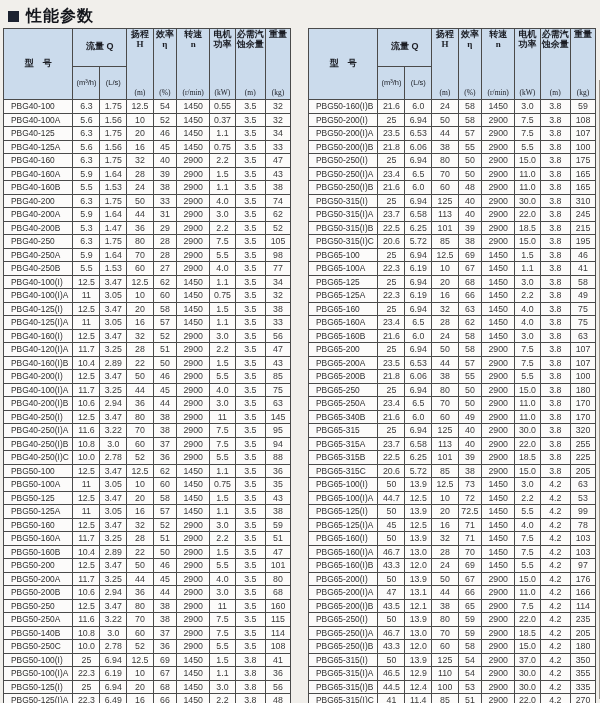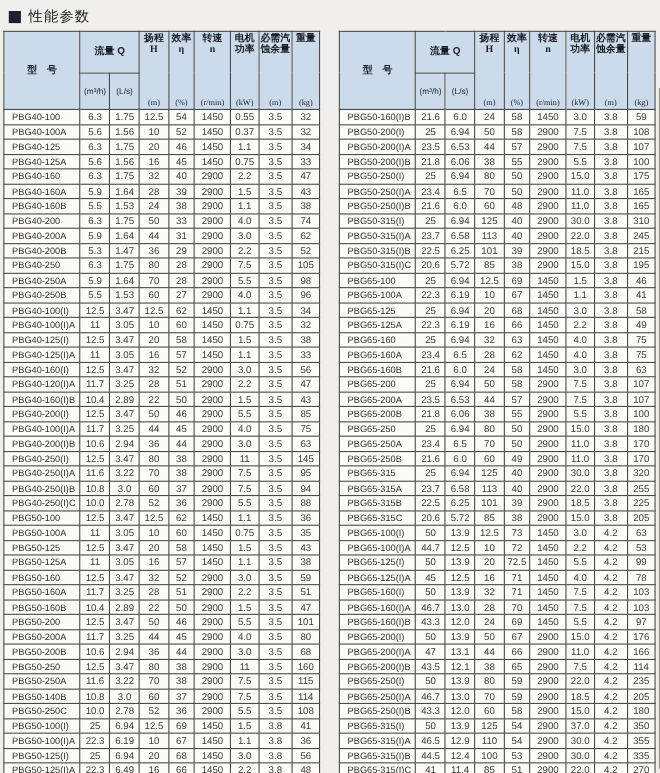--- a/index.html
+++ b/index.html
@@ -12,21 +12,21 @@
   .title {
     position:absolute; top:6px; left:8px;
     display:flex; align-items:center; gap:7px;
   }
   .bullet {
     width:11px; height:11px;
     background:var(--bullet,#1c2230);
     display:inline-block;
   }
   .title-text {
-    font-size:13px; font-weight:normal; color:#14161c;
+    font-size:16px; font-weight:bold; color:#14161c;
     letter-spacing:1px;
   }
   .tables {
     position:absolute; top:28px; left:3px; right:3px; bottom:3px;
     display:flex; gap:17px;
   }
   table {
     width:calc(50% - 9px); height:100%;
     border-collapse:collapse; table-layout:fixed;
     background:#fcfbfa;
@@ -263,21 +263,21 @@
         </tr>
         <tr>
           <td class="model">PBG40-250B</td>
           <td>5.5</td>
           <td>1.53</td>
           <td>60</td>
           <td>27</td>
           <td>2900</td>
           <td>4.0</td>
           <td>3.5</td>
-          <td>96</td>
+          <td>77</td>
         </tr>
         <tr>
           <td class="model">PBG40-100(I)</td>
           <td>12.5</td>
           <td>3.47</td>
           <td>12.5</td>
           <td>62</td>
           <td>1450</td>
           <td>1.1</td>
           <td>3.5</td>
@@ -949,21 +949,21 @@
           <td>23.4</td>
           <td>6.5</td>
           <td>70</td>
           <td>50</td>
           <td>2900</td>
           <td>11.0</td>
           <td>3.8</td>
           <td>170</td>
         </tr>
         <tr>
-          <td class="model">PBG65-250B</td>
+          <td class="model">PBG65-340B</td>
           <td>21.6</td>
           <td>6.0</td>
           <td>60</td>
           <td>49</td>
           <td>2900</td>
           <td>11.0</td>
           <td>3.8</td>
           <td>170</td>
         </tr>
         <tr>

